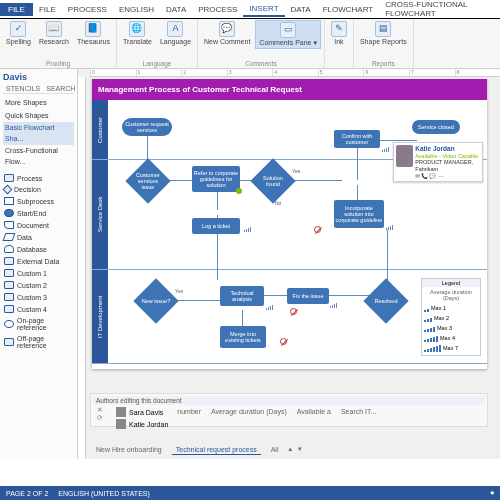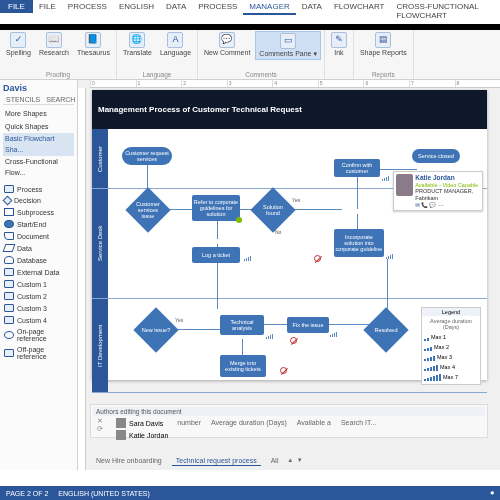--- a/index.html
+++ b/index.html
@@ -1,17 +1,17 @@
 <!DOCTYPE html>
 <html><head>
 <meta charset="utf-8">
 <style>
 *{box-sizing:border-box;margin:0;padding:0;font-family:"Segoe UI",Arial,sans-serif}
 body{width:500px;height:500px;background:#fff;overflow:hidden;font-size:8px}
-.ribbon-tabs{display:flex;height:30px;border-bottom:6px solid #000000;align-items:flex-start}
+.ribbon-tabs{display:flex;height:19px;border-bottom:1px solid #000000;align-items:center}
 .ribbon-tabs .tab{padding:2px 6px;font-size:8px;color:#444;cursor:pointer}
 .ribbon-tabs .file{background:#2b579a;color:#fff;padding:2px 8px}
 .ribbon-tabs .active{color:#2b579a;border-bottom:2px solid #2b579a}
 .ribbon{display:flex;height:50px;border-bottom:1px solid #d0d0d0;background:#f6f6f6}
 .group{display:flex;flex-direction:column;border-right:1px solid #e0e0e0;padding:1px 3px;align-items:center;justify-content:space-between}
 .group-items{display:flex;gap:2px}
 .rbtn{display:flex;flex-direction:column;align-items:center;gap:1px;padding:1px 3px;font-size:7px;color:#444;cursor:pointer;text-align:center;line-height:1.1}
 .rbtn .ico{width:16px;height:16px;background:#e8eef8;border:1px solid #a8c0e0;border-radius:2px;display:flex;align-items:center;justify-content:center;font-size:9px;color:#2b579a}
 .rbtn.sel{background:#cfe0f4;border:1px solid #a8c8e8}
 .group-label{font-size:6.5px;color:#888;text-align:center}
@@ -32,21 +32,21 @@
 .sicon.term{border-radius:4px}
 .sicon.doc{border-bottom-left-radius:4px}
 .sicon.data{transform:skewX(-20deg)}
 .sicon.db{border-radius:50% 50% 2px 2px}
 .sicon.ref{border-radius:50%}
 .canvas{flex:1;background:#f0f0f0;padding:6px;position:relative;overflow:hidden}
 .ruler-h{position:absolute;top:0;left:12px;right:0;height:8px;background:#fff;border-bottom:1px solid #ccc;font-size:5px;color:#888;display:flex}
 .ruler-h span{flex:1;border-left:1px solid #ddd;padding-left:1px}
 .ruler-v{position:absolute;top:8px;left:0;width:8px;bottom:0;background:#fff;border-right:1px solid #ccc}
 .page{position:absolute;top:10px;left:14px;width:395px;height:290px;background:#fff;box-shadow:0 1px 3px rgba(0,0,0,.3)}
-.flow-title{background:#0f172a;color:#fff;font-size:8px;padding:15px 6px;font-weight:600}
+.flow-title{background:#a21caf;color:#fff;font-size:8px;padding:6px 6px;font-weight:600}
 .swimlanes{position:relative;height:264px}
 .lane{position:absolute;left:0;right:0;border-bottom:1px solid #88a8d0}
 .lane1{top:0;height:60px}
 .lane2{top:60px;height:110px}
 .lane3{top:170px;height:94px}
 .lane-label{position:absolute;left:0;top:0;bottom:0;width:16px;background:#2b579a;color:#fff;font-size:6px;writing-mode:vertical-rl;transform:rotate(180deg);text-align:center;display:flex;align-items:center;justify-content:center}
 .node{position:absolute;font-size:5.5px;color:#fff;text-align:center;display:flex;align-items:center;justify-content:center;line-height:1.1;padding:1px}
 .proc{background:#3e73b5;border-radius:2px}
 .term{background:#3e73b5;border-radius:10px}
 .dec{background:#3e73b5;width:32px;height:32px;transform:rotate(45deg)}
@@ -80,21 +80,21 @@
 </head>
 <body>
 
 <div class="ribbon-tabs">
   <div class="tab file">FILE</div>
   <div class="tab">FILE</div>
   <div class="tab">PROCESS</div>
   <div class="tab">ENGLISH</div>
   <div class="tab">DATA</div>
   <div class="tab">PROCESS</div>
-  <div class="tab active">MANAGER</div>
+  <div class="tab active">INSERT</div>
   <div class="tab">DATA</div>
   <div class="tab">FLOWCHART</div>
   <div class="tab">CROSS-FUNCTIONAL FLOWCHART</div>
 </div>
 
 <div class="ribbon">
   <div class="group">
     <div class="group-items">
       <div class="rbtn">
           <div class="ico">✓</div>

